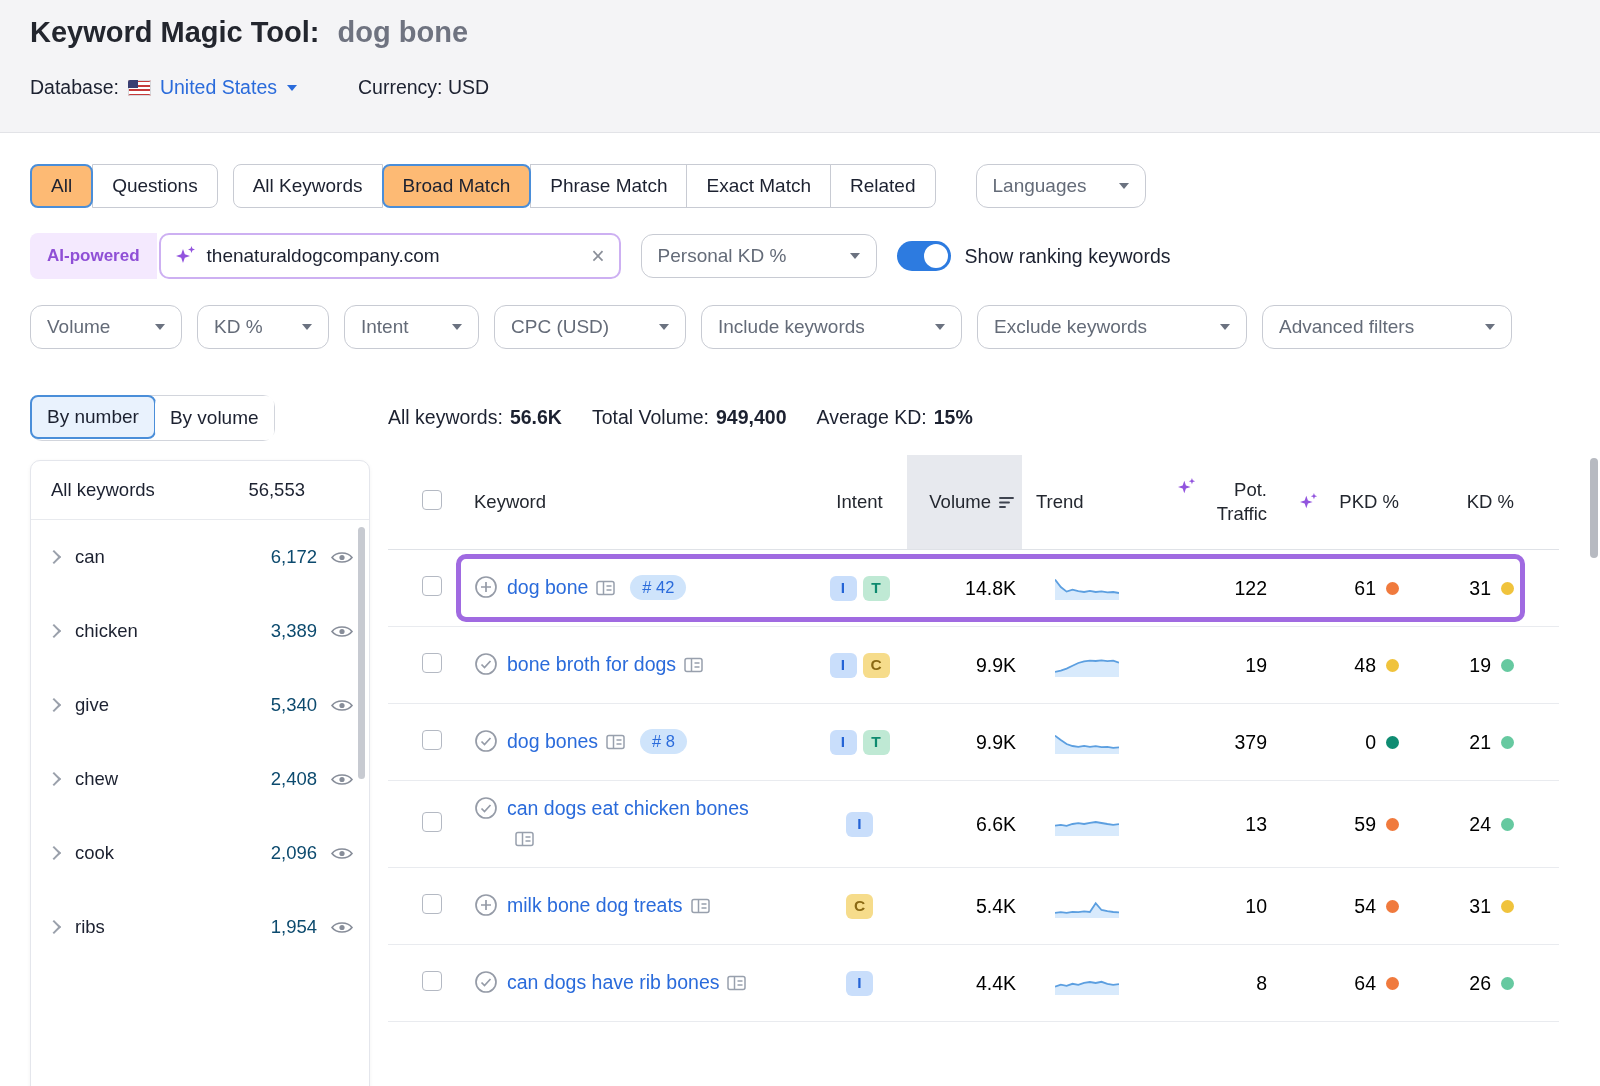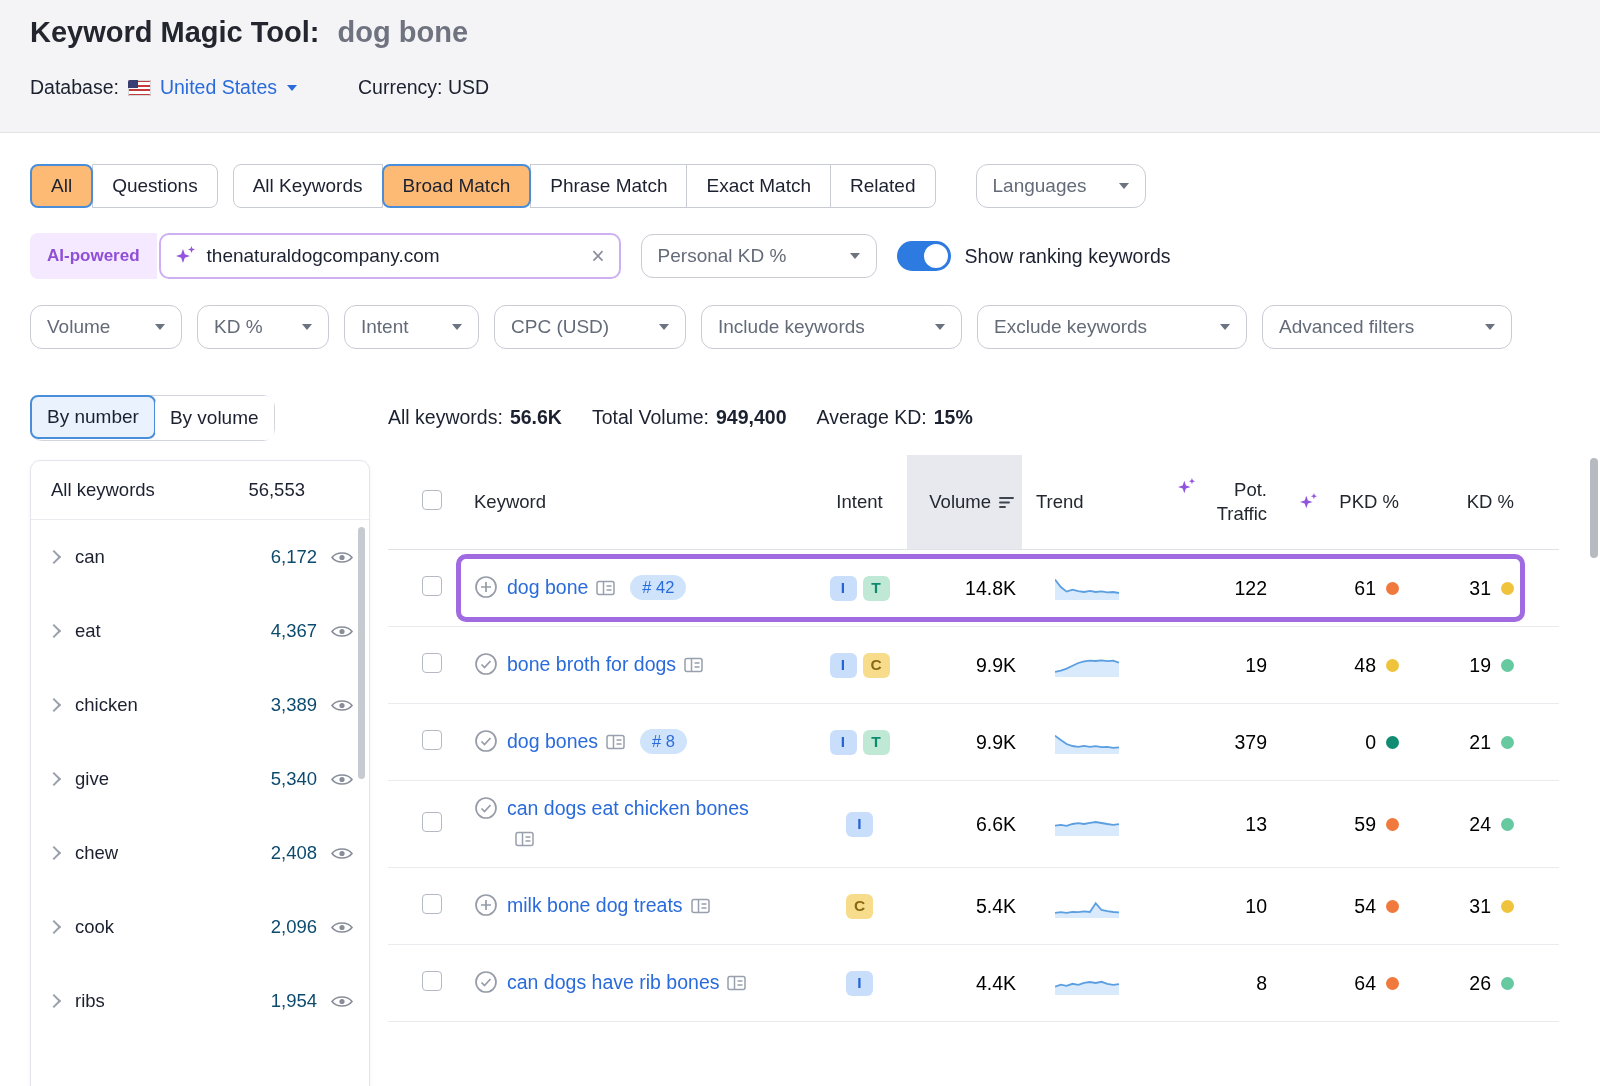--- a/index.html
+++ b/index.html
@@ -228,31 +228,20 @@
             <span class="side-count">6,172</span>
             <span class="eye">
               <svg width="22" height="15" viewBox="0 0 22 15">
                 <path d="M1 7.5 C5.5 1.5 16.5 1.5 21 7.5 C16.5 13.5 5.5 13.5 1 7.5 Z" stroke="#878d99" stroke-width="1.6" fill="none"></path>
                 <circle cx="11" cy="7.5" r="2.6" fill="#878d99"></circle>
               </svg>
             </span>
           </div>
           <div class="side-item">
             <span class="chev-right"></span>
-            <span class="side-label">eat</span>
-            <span class="side-count">4,367</span>
-            <span class="eye">
-              <svg width="22" height="15" viewBox="0 0 22 15">
-                <path d="M1 7.5 C5.5 1.5 16.5 1.5 21 7.5 C16.5 13.5 5.5 13.5 1 7.5 Z" stroke="#878d99" stroke-width="1.6" fill="none"></path>
-                <circle cx="11" cy="7.5" r="2.6" fill="#878d99"></circle>
-              </svg>
-            </span>
-          </div>
-          <div class="side-item">
-            <span class="chev-right"></span>
             <span class="side-label">chicken</span>
             <span class="side-count">3,389</span>
             <span class="eye">
               <svg width="22" height="15" viewBox="0 0 22 15">
                 <path d="M1 7.5 C5.5 1.5 16.5 1.5 21 7.5 C16.5 13.5 5.5 13.5 1 7.5 Z" stroke="#878d99" stroke-width="1.6" fill="none"></path>
                 <circle cx="11" cy="7.5" r="2.6" fill="#878d99"></circle>
               </svg>
             </span>
           </div>
           <div class="side-item">

